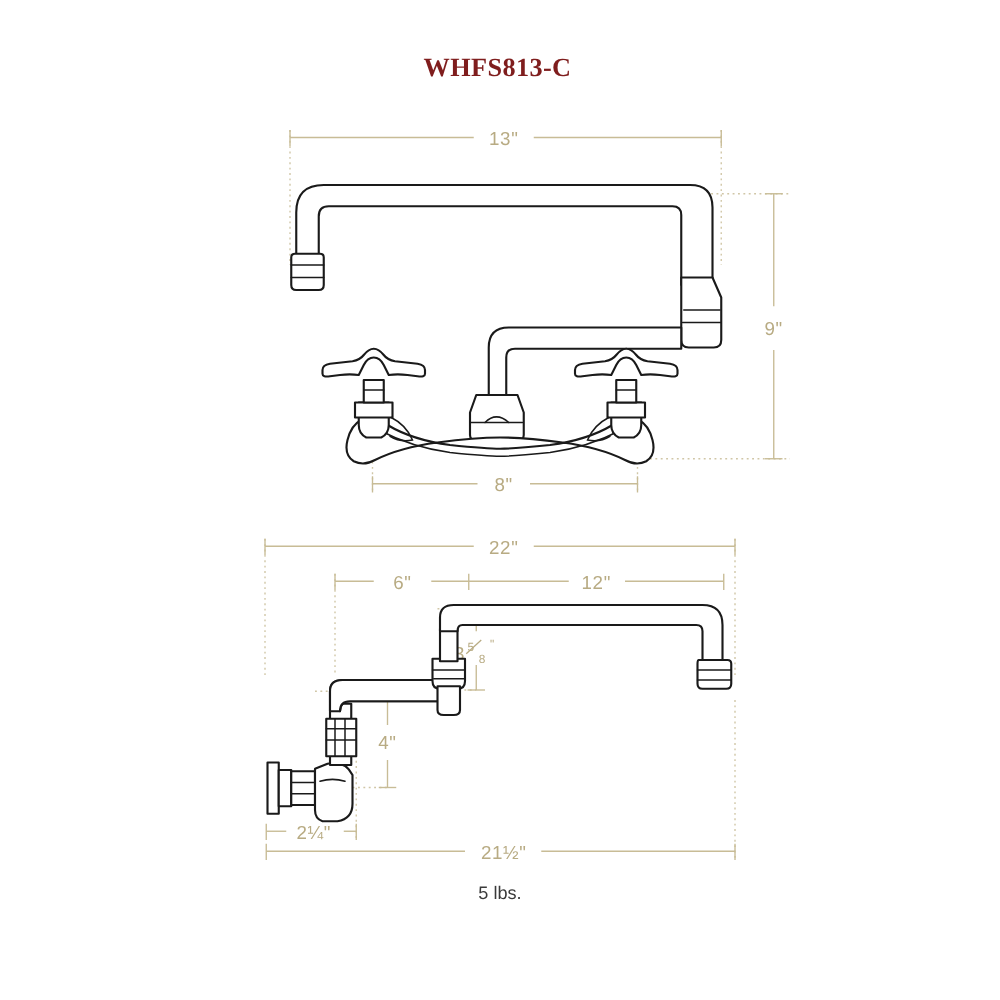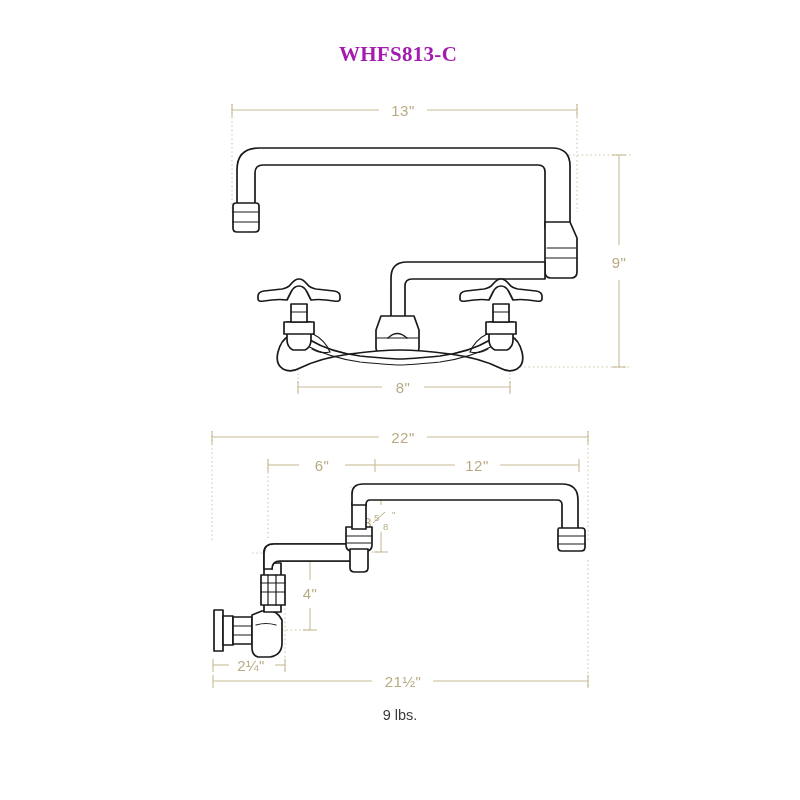--- a/index.html
+++ b/index.html
@@ -18,21 +18,21 @@
   #title {
     position: absolute;
     left: 0;
     top: 42px;
     width: 796px;
     text-align: center;
     font-family: "Liberation Serif", serif;
     font-weight: bold;
     font-size: 21px;
     letter-spacing: 0.3px;
-    color: #a21caf;
+    color: #7f1d1d;
   }
   #weight {
     position: absolute;
     left: 0;
     top: 707px;
     width: 800px;
     text-align: center;
     font-family: "Liberation Sans", sans-serif;
     font-size: 14.5px;
     color: #3a3a3a;
@@ -497,15 +497,15 @@
             L 558 531
             Q 558 528 559 528
             Z"></path>
         <line class="outline-thin" x1="558" y1="536" x2="585" y2="536"></line>
         <line class="outline-thin" x1="558" y1="544" x2="585" y2="544"></line>
       </g>
     </g>
 
   </svg>
 
-  <div id="weight">9 lbs.</div>
+  <div id="weight">5 lbs.</div>
 
 </div>
 
 </body></html>

